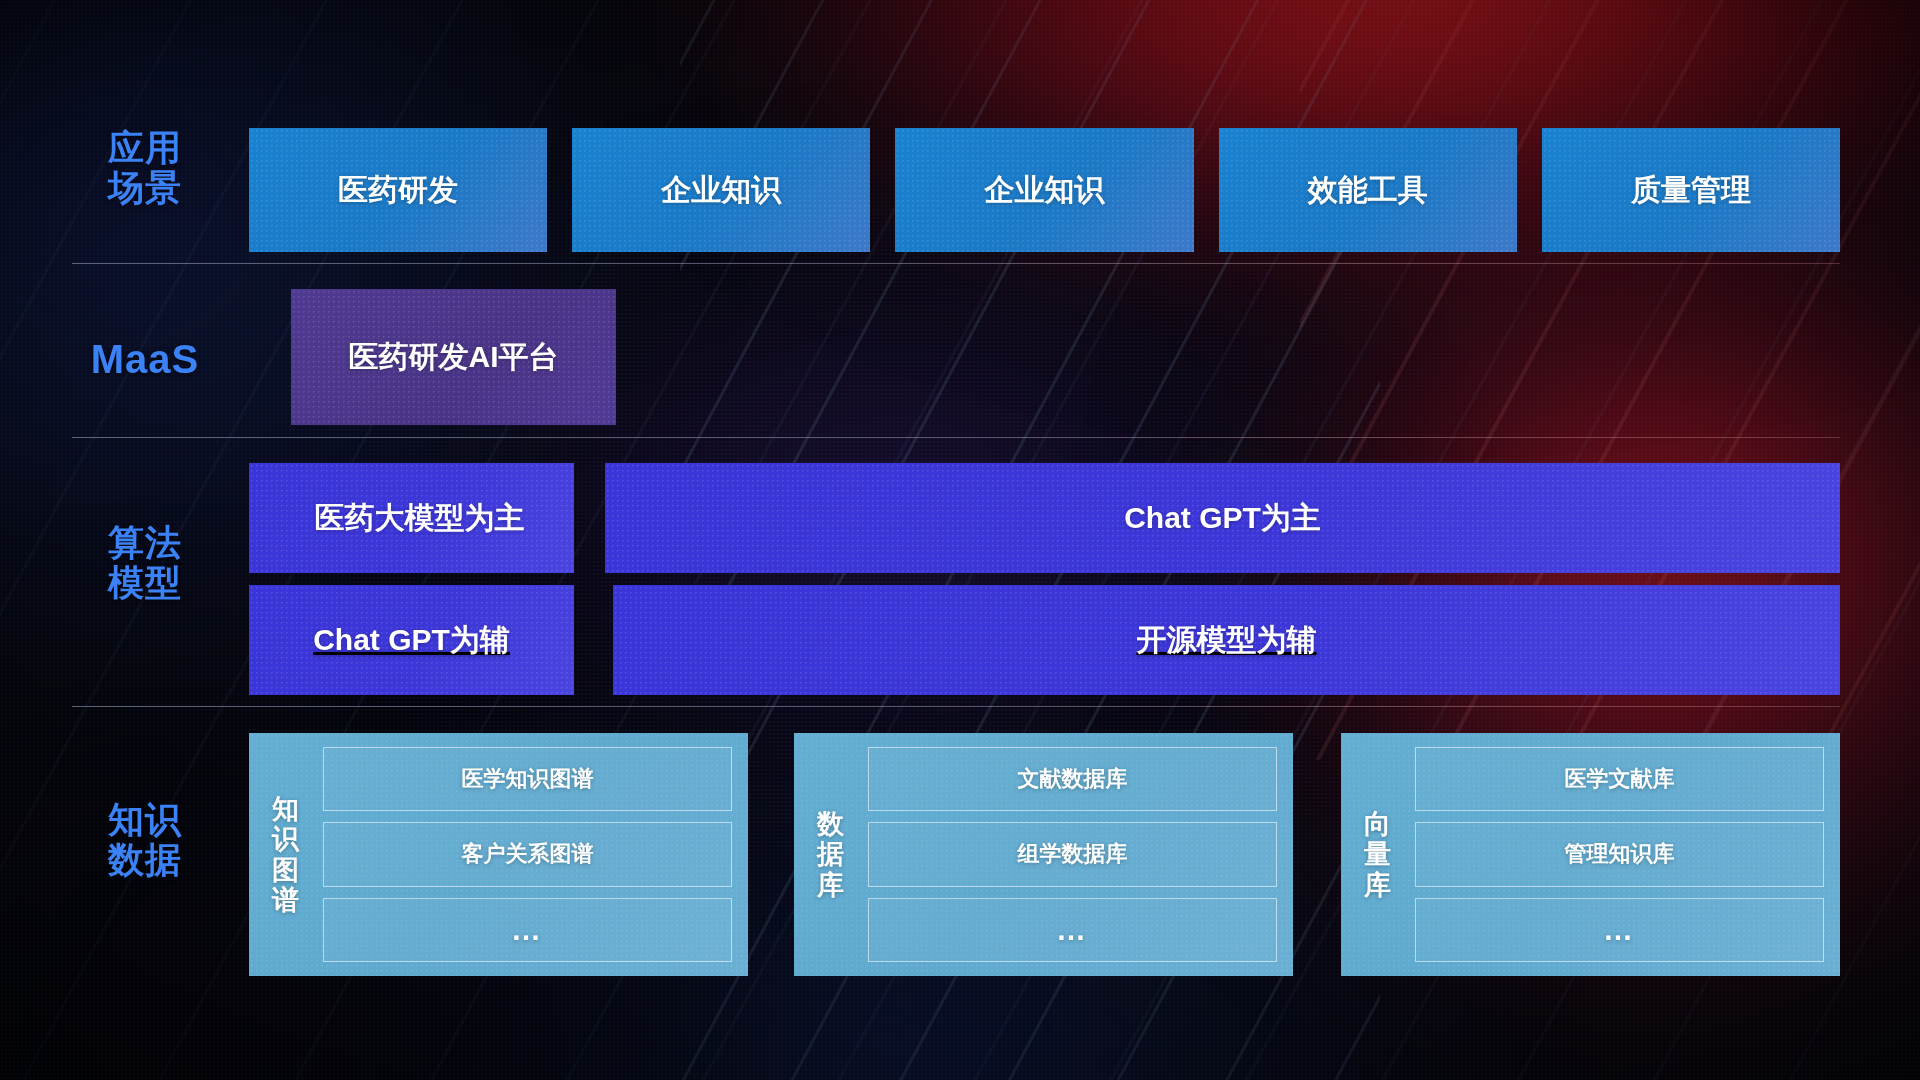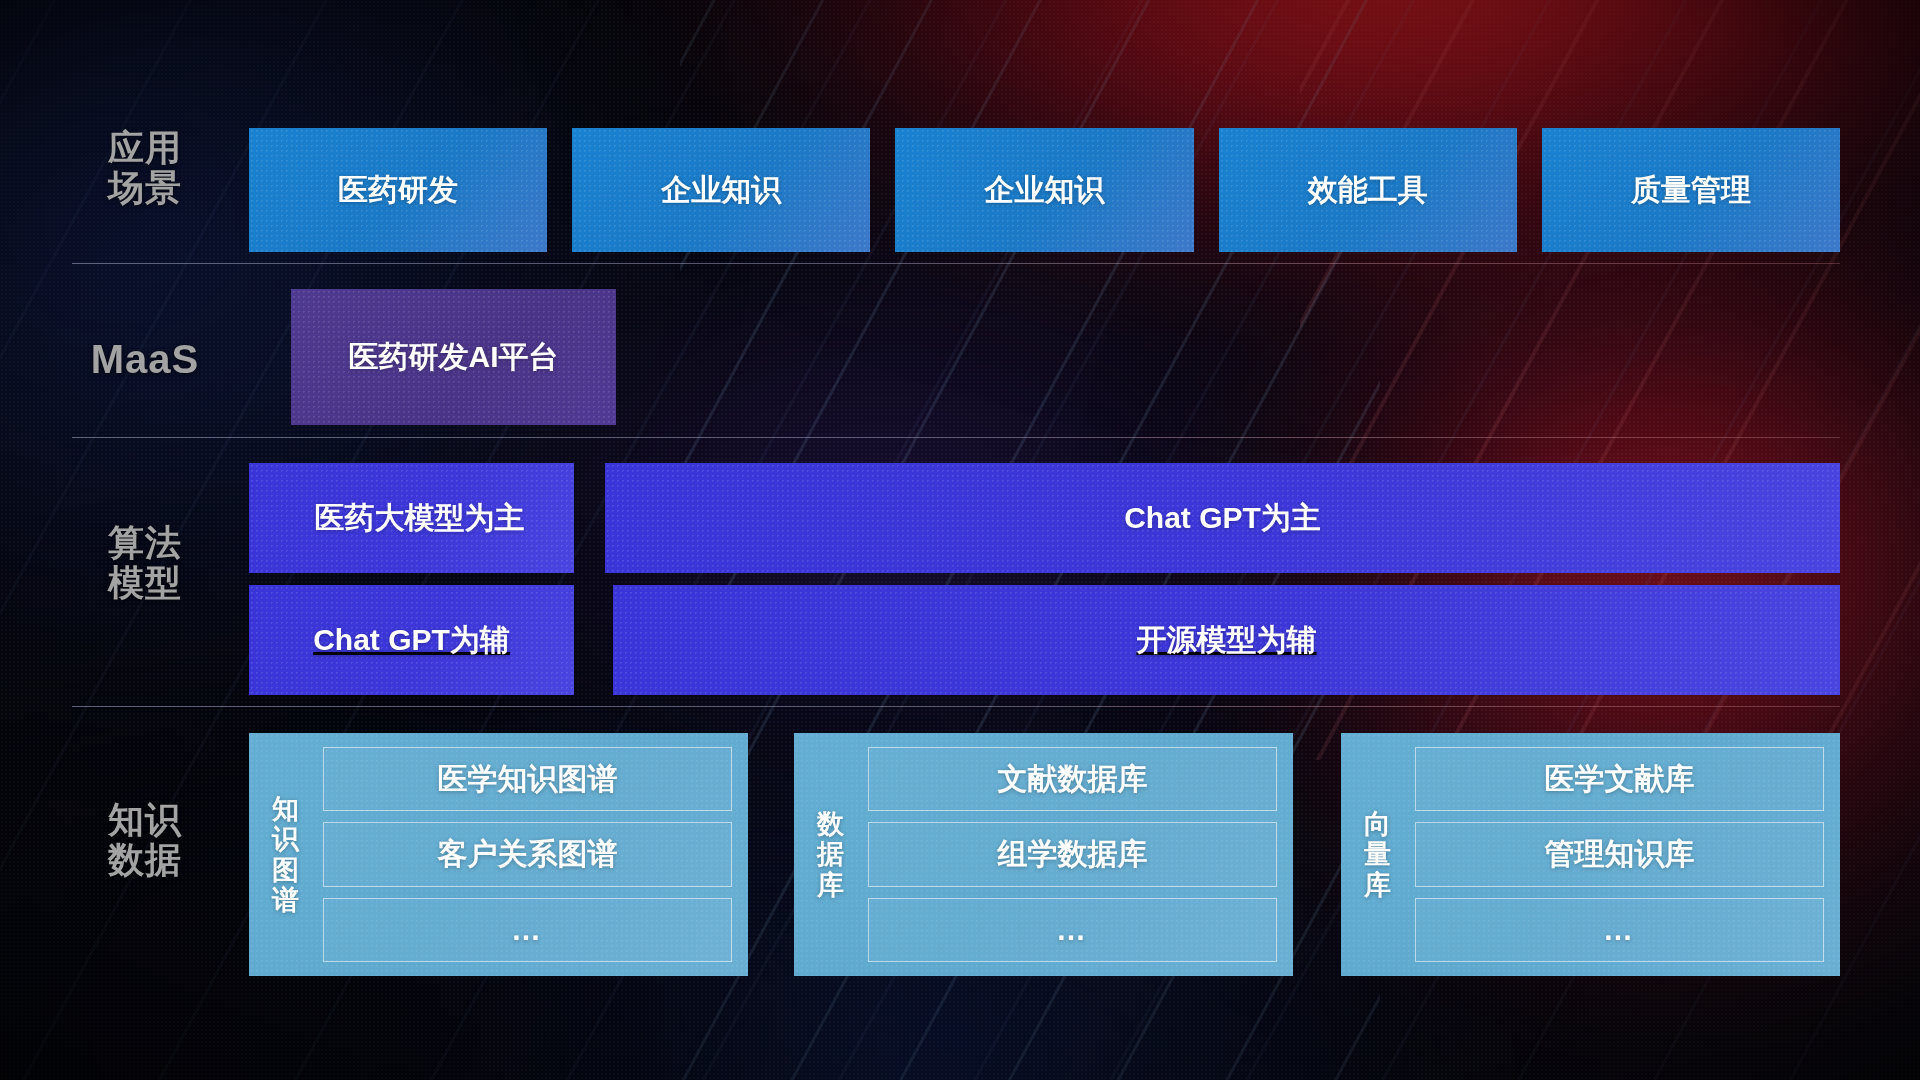--- a/index.html
+++ b/index.html
@@ -78,21 +78,21 @@
     position:absolute;inset:0;
     background:radial-gradient(ellipse 78% 72% at 50% 50%,
       rgba(0,0,0,0) 40%, rgba(0,0,0,.42) 82%, rgba(0,0,0,.72) 100%);
   }
 
   
   #stage{position:absolute;inset:0;z-index:2;}
   .row{position:absolute;display:flex;align-items:center;}
   .rowlabel{
     position:absolute;
-    color:#a3a3a3;font-weight:bold;line-height:1.12;
+    color:#3b82f6;font-weight:bold;line-height:1.12;
     text-align:center;letter-spacing:1px;
     text-shadow:0 1px 5px rgba(0,0,0,.65);
     white-space:pre-line;
   }
   .divider{
     position:absolute;height:1px;left:72px;width:1768px;
     background:linear-gradient(to right,
       rgba(150,155,185,.60) 0%, rgba(160,165,195,.50) 42%,
       rgba(200,150,160,.45) 72%, rgba(210,140,150,.30) 100%);
   }
@@ -144,21 +144,21 @@
     display:flex;align-items:center;justify-content:center;
     color:#fff;font-weight:bold;font-size:27px;line-height:1.12;
     text-align:center;letter-spacing:1px;
     text-shadow:0 1px 4px rgba(0,0,0,.30);
   }
   .kvert span{display:block;}
   .kitems{position:relative;z-index:2;flex:1;display:flex;flex-direction:column;gap:11px;}
   .kitem{
     flex:1;display:flex;align-items:center;justify-content:center;
     border:1px solid rgba(255,255,255,.55);
-    color:#fff;font-weight:bold;font-size:30px;
+    color:#fff;font-weight:bold;font-size:22px;
     text-shadow:0 1px 4px rgba(0,0,0,.28);
     background:rgba(255,255,255,.035);
     box-sizing:border-box;
   }
   .kitem.ellip{font-size:30px;letter-spacing:3px;}
 </style>
 </head>
 <body>
 
 <div id="bg">

